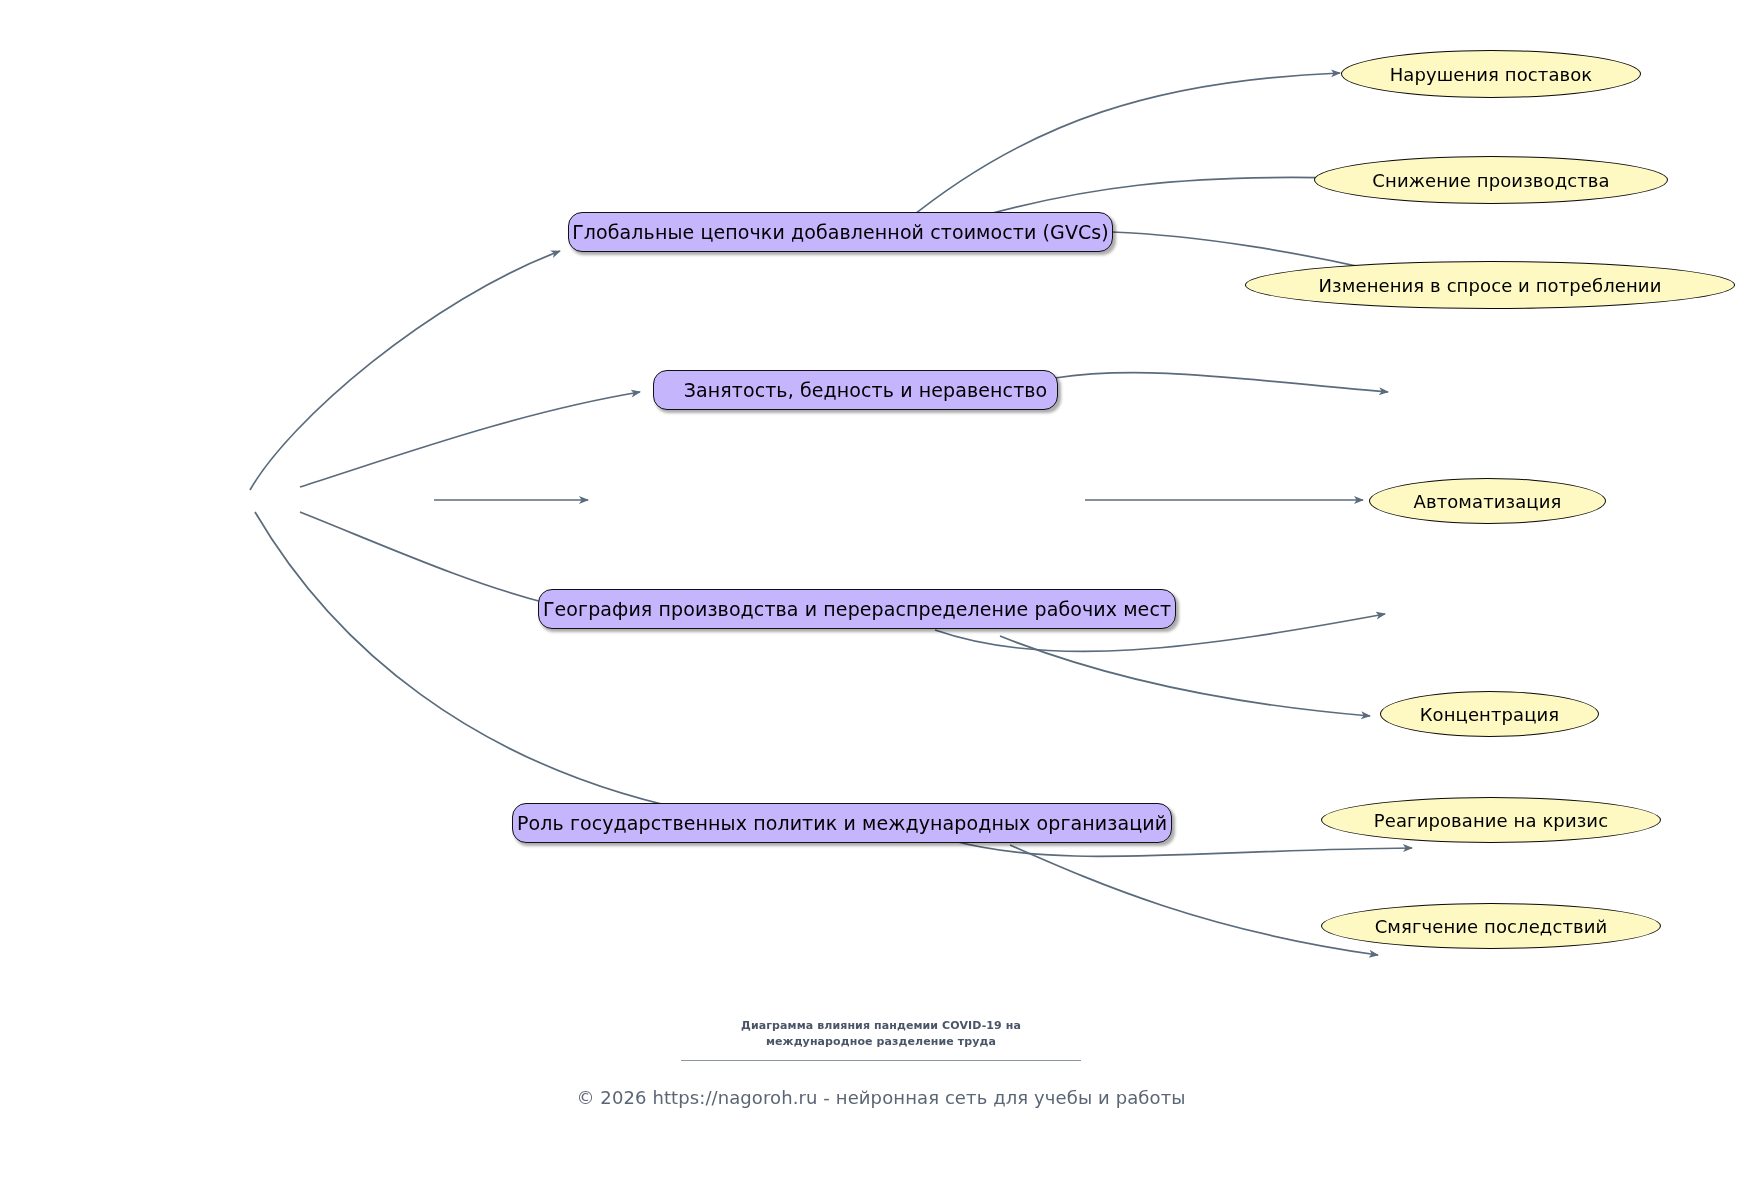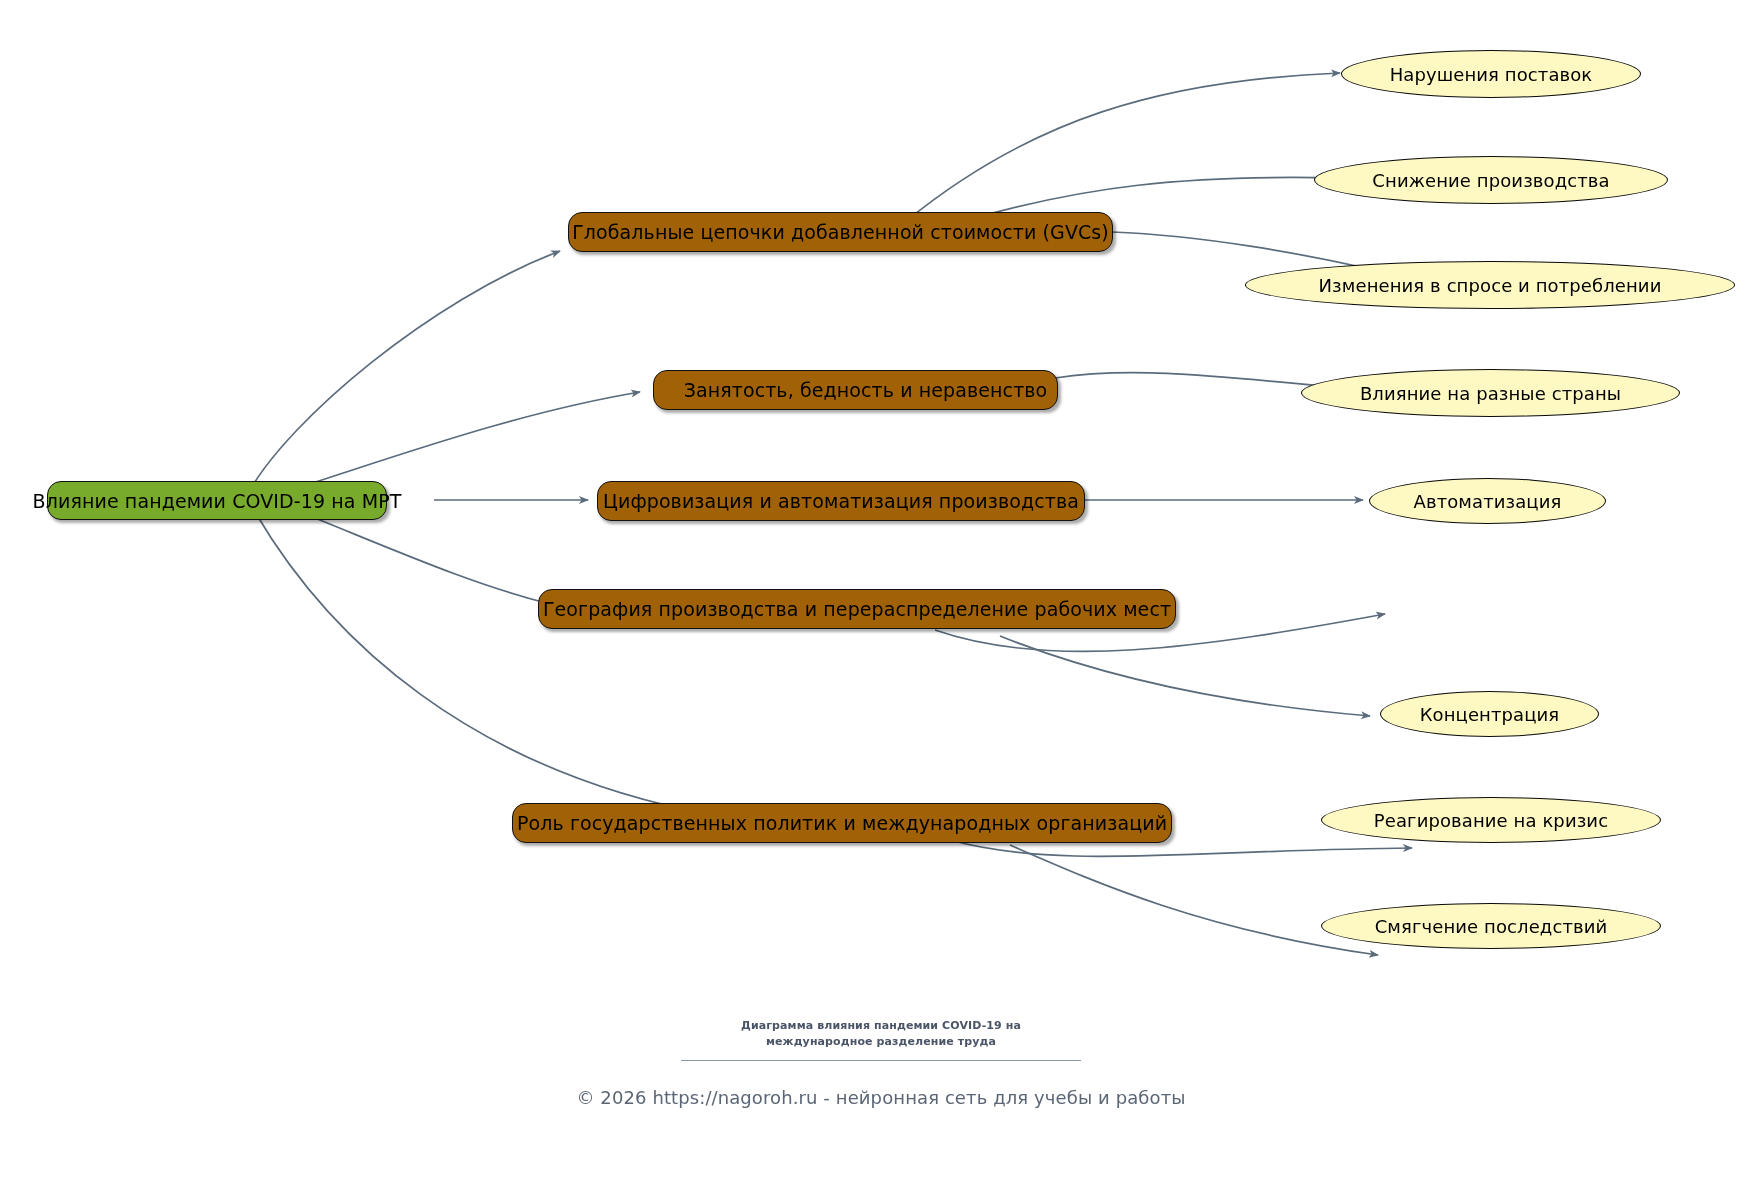--- a/index.html
+++ b/index.html
@@ -49,21 +49,21 @@
     border: 1.3px solid #111111;
     box-shadow: 2.5px 3px 3px rgba(0,0,0,0.33);
     font-size: 19px;
     letter-spacing: 0.1px;
     padding: 0 16px;
   }
   .node.root {
     background: #78ab2b;
   }
   .node.branch {
-    background: #a16207;
+    background: #c4b5fd;
   }
 
   
   .node.ellipse {
     border-radius: 50%;
     border: 1.6px solid #0a0a0a;
     background: #fef9c3;
     font-size: 18px;
     letter-spacing: 0.1px;
   }
@@ -126,35 +126,29 @@
       <path d="M 1085,500 L 1363,500"></path>
 
       <path d="M 935,630 C 1050,670 1200,648 1385,614"></path>
       <path d="M 1000,636 C 1060,660 1180,700 1370,716"></path>
 
       <path d="M 950,840 C 1060,870 1190,850 1412,848"></path>
       <path d="M 1010,845 C 1090,880 1200,930 1378,955"></path>
     </g>
   </svg>
 
-  <div class="node rect root" style="left:47px; top:481px; width:340px; height:39px;">
-    <span>Влияние пандемии COVID-19 на МРТ</span>
-  </div>
 
   <div class="node rect branch" style="left:568px; top:212px; width:545px; height:40px;">
     <span>Глобальные цепочки добавленной стоимости (GVCs)</span>
   </div>
 
   <div class="node rect branch" style="left:653px; top:370px; width:405px; height:40px;padding-left:36px;">
     <span>Занятость, бедность и неравенство</span>
   </div>
 
-  <div class="node rect branch" style="left:597px; top:481px; width:488px; height:40px;">
-    <span>Цифровизация и автоматизация производства</span>
-  </div>
 
   <div class="node rect branch" style="left:522px; top:589px; width:638px; height:40px;margin-left:16px;">
     <span>География производства и перераспределение рабочих мест</span>
   </div>
 
   <div class="node rect branch" style="left:512px; top:803px; width:660px; height:40px;">
     <span>Роль государственных политик и международных организаций</span>
   </div>
 
   <div class="node ellipse" style="left:1341px; top:50px; width:300px; height:48px;">
@@ -162,23 +156,20 @@
   </div>
 
   <div class="node ellipse" style="left:1314px; top:156px; width:354px; height:48px;">
     <span>Снижение производства</span>
   </div>
 
   <div class="node ellipse" style="left:1245px; top:261px; width:490px; height:48px;">
     <span>Изменения в спросе и потреблении</span>
   </div>
 
-  <div class="node ellipse" style="left:1301px; top:369px; width:379px; height:48px;">
-    <span>Влияние на разные страны</span>
-  </div>
 
   <div class="node ellipse" style="left:1369px; top:478px; width:237px; height:46px;justify-content:center;">
     <span>Автоматизация</span>
   </div>
 
 
   <div class="node ellipse" style="left:1380px; top:691px; width:219px; height:46px;text-align:right;">
     <span>Концентрация</span>
   </div>
 

